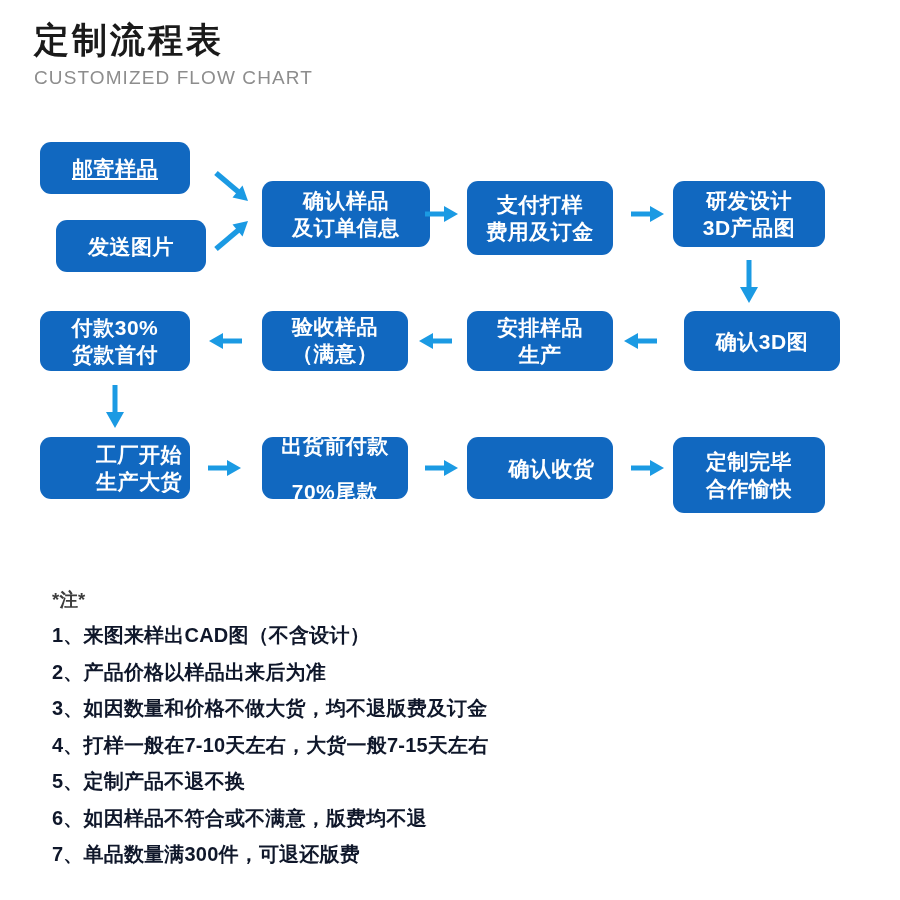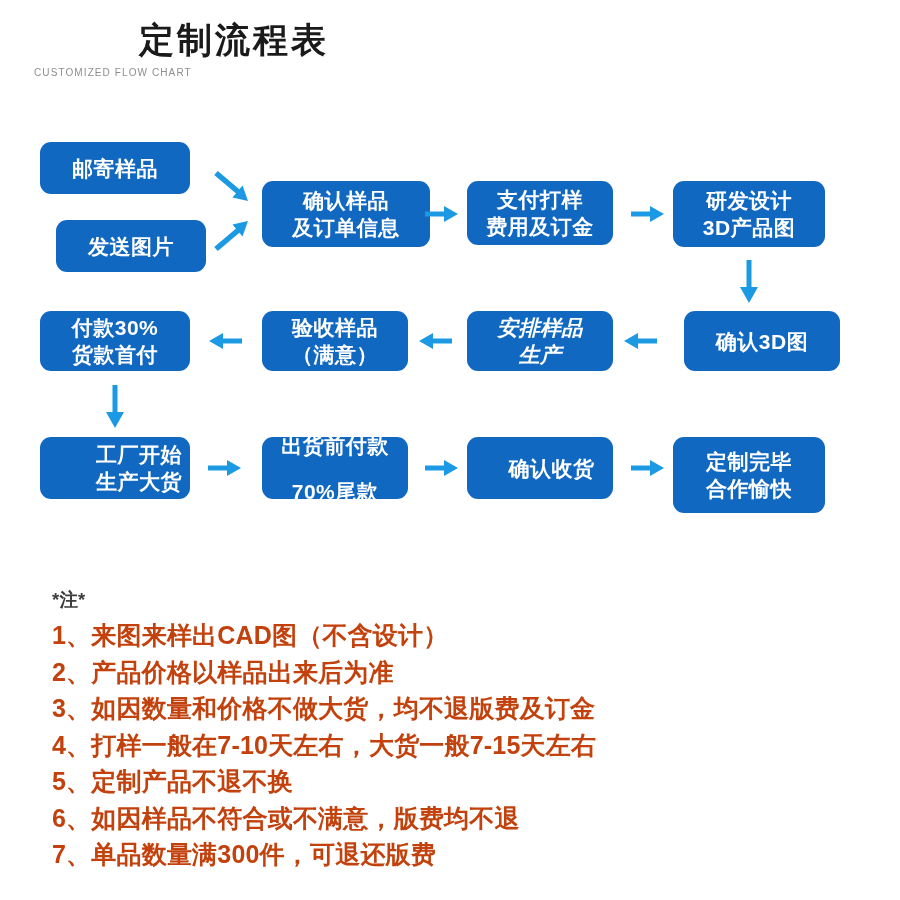--- a/index.html
+++ b/index.html
@@ -22,24 +22,23 @@
     top: 18px;
     width: 400px;
   }
   #main-title {
     font-size: 35px;
     font-weight: 700;
     color: #1a1a1a;
     letter-spacing: 3px;
     line-height: 1.25;
     white-space: nowrap;
-    text-align: center;
   }
   #sub-title {
-    font-size: 10px;
+    font-size: 19px;
     font-weight: 400;
     color: #8d8d8d;
     letter-spacing: 1.1px;
     margin-top: 5px;
     white-space: nowrap;
   }
 
   
   #flow {
     position: absolute;
@@ -77,23 +76,23 @@
   .arrow svg { display: block; }
 
   
   #notes {
     position: absolute;
     left: 52px;
     top: 583px;
     width: 800px;
   }
   .note-line {
-    font-size: 25px;
-    font-weight: 700;
-    color: #c2410c;
+    font-size: 20px;
+    font-weight: 700;
+    color: #0f172a;
     line-height: 36.5px;
     white-space: nowrap;
     letter-spacing: 0.2px;
   }
   #note-head {
     font-size: 18.5px;
     font-weight: 700;
     color: #3d3d3d;
     line-height: 34px;
     letter-spacing: 0.2px;
@@ -102,21 +101,21 @@
 </head>
 <body>
 
 <div id="header">
   <div id="main-title">定制流程表</div>
   <div id="sub-title">CUSTOMIZED FLOW CHART</div>
 </div>
 
 <div id="flow">
 
-  <div class="node" style="left:40px; top:142px; width:150px; height:52px;">
+  <div class="node" style="left:40px; top:142px; width:150px; height:52px;text-decoration:underline;">
     <span class="ln">邮寄样品</span>
   </div>
 
   <div class="node" style="left:56px; top:220px; width:150px; height:52px;">
     <span class="ln">发送图片</span>
   </div>
 
   <span class="arrow" style="left:212px; top:168px;">
     <svg width="42" height="36" viewBox="0 0 42 36">
       <g stroke="#1b9ae3" stroke-width="5.5" fill="none" stroke-linecap="butt">
@@ -140,21 +139,21 @@
     <span class="ln">及订单信息</span>
   </div>
 
   <span class="arrow" style="left:424px; top:200px;">
     <svg width="36" height="28" viewBox="0 0 36 28">
       <line x1="1" y1="14" x2="24" y2="14" stroke="#1b9ae3" stroke-width="5"></line>
       <path d="M34 14 L20 6 L20 22 Z" fill="#1b9ae3"></path>
     </svg>
   </span>
 
-  <div class="node" style="left:467px; top:181px; width:146px; height:64px;">
+  <div class="node" style="left:467px; top:181px; width:146px; height:74px;">
     <span class="ln">支付打样</span>
     <span class="ln">费用及订金</span>
   </div>
 
   <span class="arrow" style="left:630px; top:200px;">
     <svg width="36" height="28" viewBox="0 0 36 28">
       <line x1="1" y1="14" x2="24" y2="14" stroke="#1b9ae3" stroke-width="5"></line>
       <path d="M34 14 L20 6 L20 22 Z" fill="#1b9ae3"></path>
     </svg>
   </span>
@@ -175,33 +174,33 @@
     <span class="ln">确认3D图</span>
   </div>
 
   <span class="arrow" style="left:622px; top:327px;">
     <svg width="36" height="28" viewBox="0 0 36 28">
       <line x1="35" y1="14" x2="12" y2="14" stroke="#1b9ae3" stroke-width="5"></line>
       <path d="M2 14 L16 6 L16 22 Z" fill="#1b9ae3"></path>
     </svg>
   </span>
 
-  <div class="node" style="left:467px; top:311px; width:146px; height:60px;font-style:italic;">
+  <div class="node" style="left:467px; top:311px; width:146px; height:60px;">
     <span class="ln">安排样品</span>
     <span class="ln">生产</span>
   </div>
 
   <span class="arrow" style="left:417px; top:327px;">
     <svg width="36" height="28" viewBox="0 0 36 28">
       <line x1="35" y1="14" x2="12" y2="14" stroke="#1b9ae3" stroke-width="5"></line>
       <path d="M2 14 L16 6 L16 22 Z" fill="#1b9ae3"></path>
     </svg>
   </span>
 
-  <div class="node" style="left:262px; top:311px; width:146px; height:60px;">
+  <div class="node" style="left:262px; top:311px; width:146px; height:60px;font-family:Liberation Serif, serif;">
     <span class="ln">验收样品</span>
     <span class="ln">（满意）</span>
   </div>
 
   <span class="arrow" style="left:207px; top:327px;">
     <svg width="36" height="28" viewBox="0 0 36 28">
       <line x1="35" y1="14" x2="12" y2="14" stroke="#1b9ae3" stroke-width="5"></line>
       <path d="M2 14 L16 6 L16 22 Z" fill="#1b9ae3"></path>
     </svg>
   </span>

